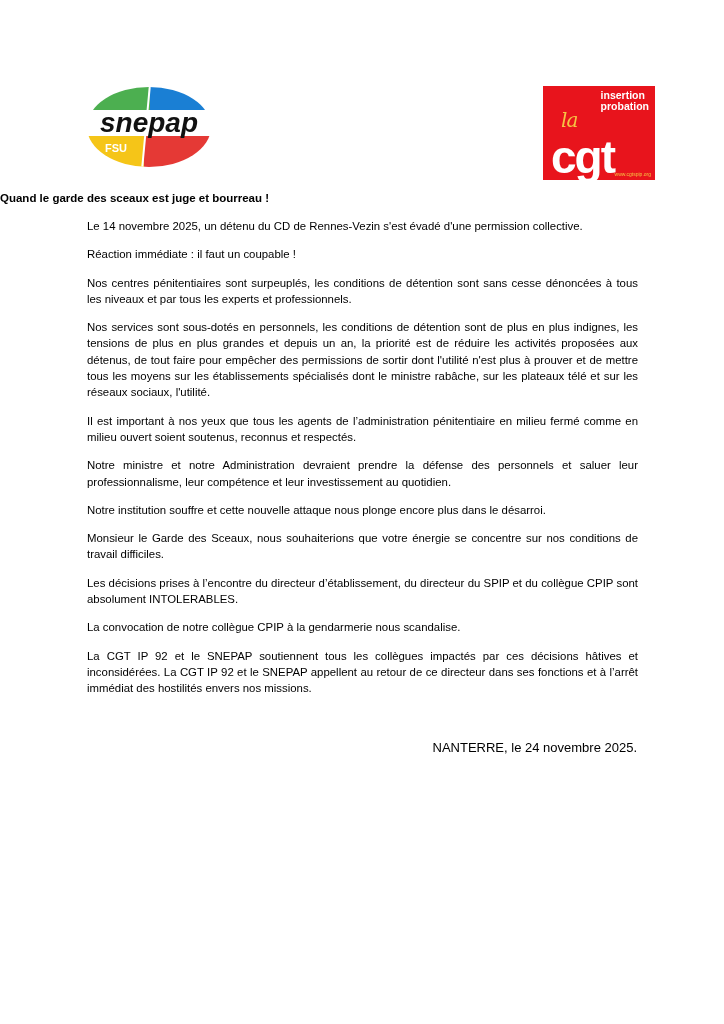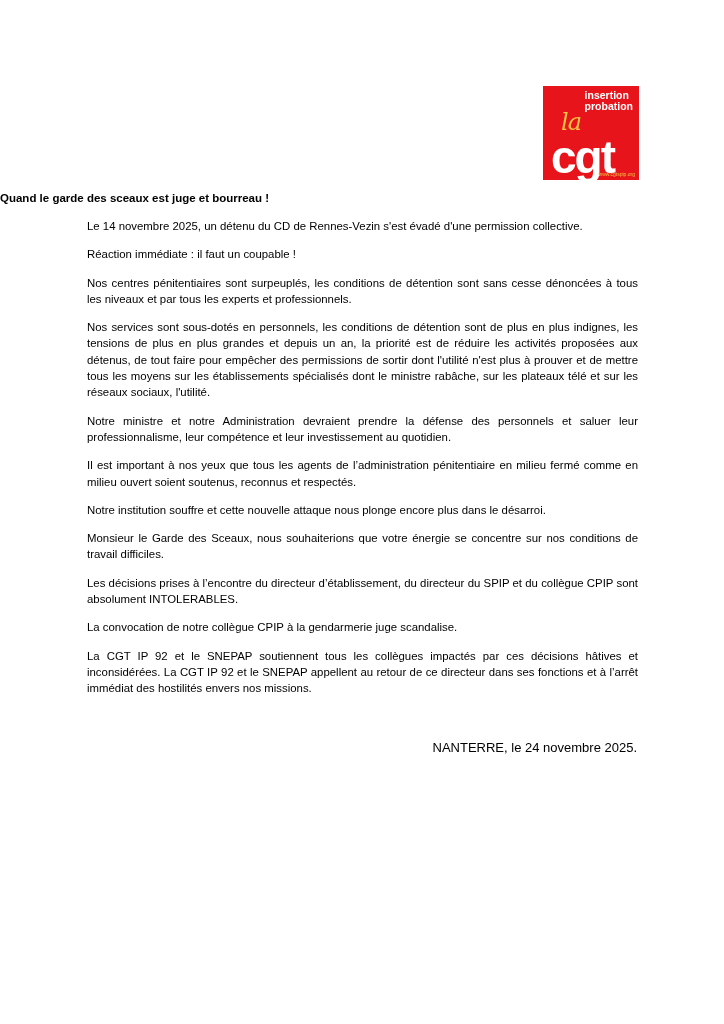--- a/index.html
+++ b/index.html
@@ -4,60 +4,80 @@
 <style>
   html, body { margin: 0; padding: 0; background: #ffffff; }
   body { width: 724px; height: 1024px; position: relative; overflow: hidden; }
   .page { position: absolute; left: 0; top: 0; width: 724px; height: 1024px; background: #fff; }
 
   
   .snepap-logo { position: absolute; left: 84px; top: 84px; width: 130px; height: 86px; }
   .snepap-logo svg { width: 130px; height: 86px; display: block; }
 
   
-  .cgt-logo { position: absolute; left: 543px; top: 86px; width: 96px; height: 94px; background: #e8141c; overflow: hidden; }
+  .cgt-logo { position: absolute; left: 543px; top: 86px; width: 112px; height: 94px; background: #e8141c; overflow: hidden; }
   .cgt-logo .ins { position: absolute; right: 6px; top: 4px; font-family: "Liberation Sans", sans-serif; font-weight: bold; font-size: 10.5px; color: #fff; line-height: 11px; text-align: left; }
-  .cgt-logo .la { position: absolute; left: 18px; top: 22px; font-family: "DejaVu Serif", serif; font-style: italic; font-size: 24px; color: #f6c343; letter-spacing: -1px; }
+  .cgt-logo .la { position: absolute; left: 18px; top: 22px; font-family: "DejaVu Serif", serif; font-style: italic; font-size: 20px; color: #f6c343; letter-spacing: -1px; }
   .cgt-logo .cgt { position: absolute; left: 8px; top: 48px; font-family: "Liberation Sans", sans-serif; font-weight: bold; font-size: 46px; color: #fff; letter-spacing: -2px; line-height: 46px; }
   .cgt-logo .url { position: absolute; right: 4px; bottom: 3px; font-family: "Liberation Sans", sans-serif; font-size: 5px; color: #f6c343; }
 
   .doc-title { position: absolute; left: 0; width: 700px; top: 192px; text-align: left; font-family: "Liberation Sans", sans-serif; font-weight: bold; font-size: 11.5px; color: #000; }
 
   .body-text { position: absolute; left: 87px; width: 551px; top: 218px; font-family: "Liberation Sans", sans-serif; font-size: 11.4px; line-height: 16.3px; color: #000; }
   .body-text p { margin: 0 0 12px 0; text-align: justify; }
   .body-text p.left { text-align: left; }
 
   .signature { position: absolute; right: 87px; top: 740px; font-family: "Liberation Sans", sans-serif; font-size: 13px; color: #000; text-align: right; }
 </style>
 </head>
 <body>
 
 <div class="page">
 
+  <div class="snepap-logo">
+    <svg viewBox="0 0 130 86">
+      <defs>
+        <clipPath id="ov">
+            <ellipse cx="65" cy="43" rx="62" ry="40"></ellipse>
+          </clipPath>
+      </defs>
+      <g clip-path="url(#ov)">
+        <rect x="0" y="0" width="66" height="44" fill="#4caf50"></rect>
+        <rect x="66" y="0" width="64" height="44" fill="#1a7fd4"></rect>
+        <rect x="0" y="44" width="60" height="42" fill="#f5c518"></rect>
+        <rect x="60" y="44" width="70" height="42" fill="#e53935"></rect>
+        <line x1="66" y1="0" x2="58" y2="86" stroke="#fff" stroke-width="2"></line>
+        <line x1="0" y1="44" x2="130" y2="44" stroke="#fff" stroke-width="2"></line>
+      </g>
+      <rect x="2" y="26" width="126" height="26" fill="#ffffff"></rect>
+      <text x="65" y="48" text-anchor="middle" font-family="Liberation Sans, sans-serif" font-weight="bold" font-style="italic" font-size="28" fill="#111">snepap</text>
+      <text x="32" y="68" text-anchor="middle" font-family="Liberation Sans, sans-serif" font-weight="bold" font-size="11" fill="#fff">FSU</text>
+    </svg>
+  </div>
 
   <div class="cgt-logo">
     <div class="ins">
       <div>insertion</div>
       <div>probation</div>
     </div>
     <div class="la">la</div>
     <div class="cgt">cgt</div>
     <div class="url">www.cgtspip.org</div>
   </div>
 
   <div class="doc-title">Quand le garde des sceaux est juge et bourreau !</div>
 
   <div class="body-text">
     <p class="left">Le 14 novembre 2025, un détenu du CD de Rennes-Vezin s'est évadé d'une permission collective.</p>
     <p class="left">Réaction immédiate : il faut un coupable !</p>
     <p>Nos centres pénitentiaires sont surpeuplés, les conditions de détention sont sans cesse dénoncées à tous les niveaux et par tous les experts et professionnels.</p>
     <p>Nos services sont sous-dotés en personnels, les conditions de détention sont de plus en plus indignes, les tensions de plus en plus grandes et depuis un an, la priorité est de réduire les activités proposées aux détenus, de tout faire pour empêcher des permissions de sortir dont l'utilité n'est plus à prouver et de mettre tous les moyens sur les établissements spécialisés dont le ministre rabâche, sur les plateaux télé et sur les réseaux sociaux, l'utilité.</p>
+    <p>Il est important à nos yeux que tous les agents de l’administration pénitentiaire en milieu fermé comme en milieu ouvert soient soutenus, reconnus et respectés.</p>
     <p>Notre ministre et notre Administration devraient prendre la défense des personnels et saluer leur professionnalisme, leur compétence et leur investissement au quotidien.</p>
-    <p>Il est important à nos yeux que tous les agents de l’administration pénitentiaire en milieu fermé comme en milieu ouvert soient soutenus, reconnus et respectés.</p>
     <p class="left">Notre institution souffre et cette nouvelle attaque nous plonge encore plus dans le désarroi.</p>
     <p>Monsieur le Garde des Sceaux, nous souhaiterions que votre énergie se concentre sur nos conditions de travail difficiles.</p>
     <p>Les décisions prises à l’encontre du directeur d’établissement, du directeur du SPIP et du collègue CPIP sont absolument INTOLERABLES.</p>
-    <p class="left">La convocation de notre collègue CPIP à la gendarmerie juge scandalise.</p>
+    <p class="left">La convocation de notre collègue CPIP à la gendarmerie nous scandalise.</p>
     <p>La CGT IP 92 et le SNEPAP soutiennent tous les collègues impactés par ces décisions hâtives et inconsidérées. La CGT IP 92 et le SNEPAP appellent au retour de ce directeur dans ses fonctions et à l’arrêt immédiat des hostilités envers nos missions.</p>
   </div>
 
   <div class="signature">NANTERRE, le 24 novembre 2025.</div>
 </div>
 
 </body></html>

